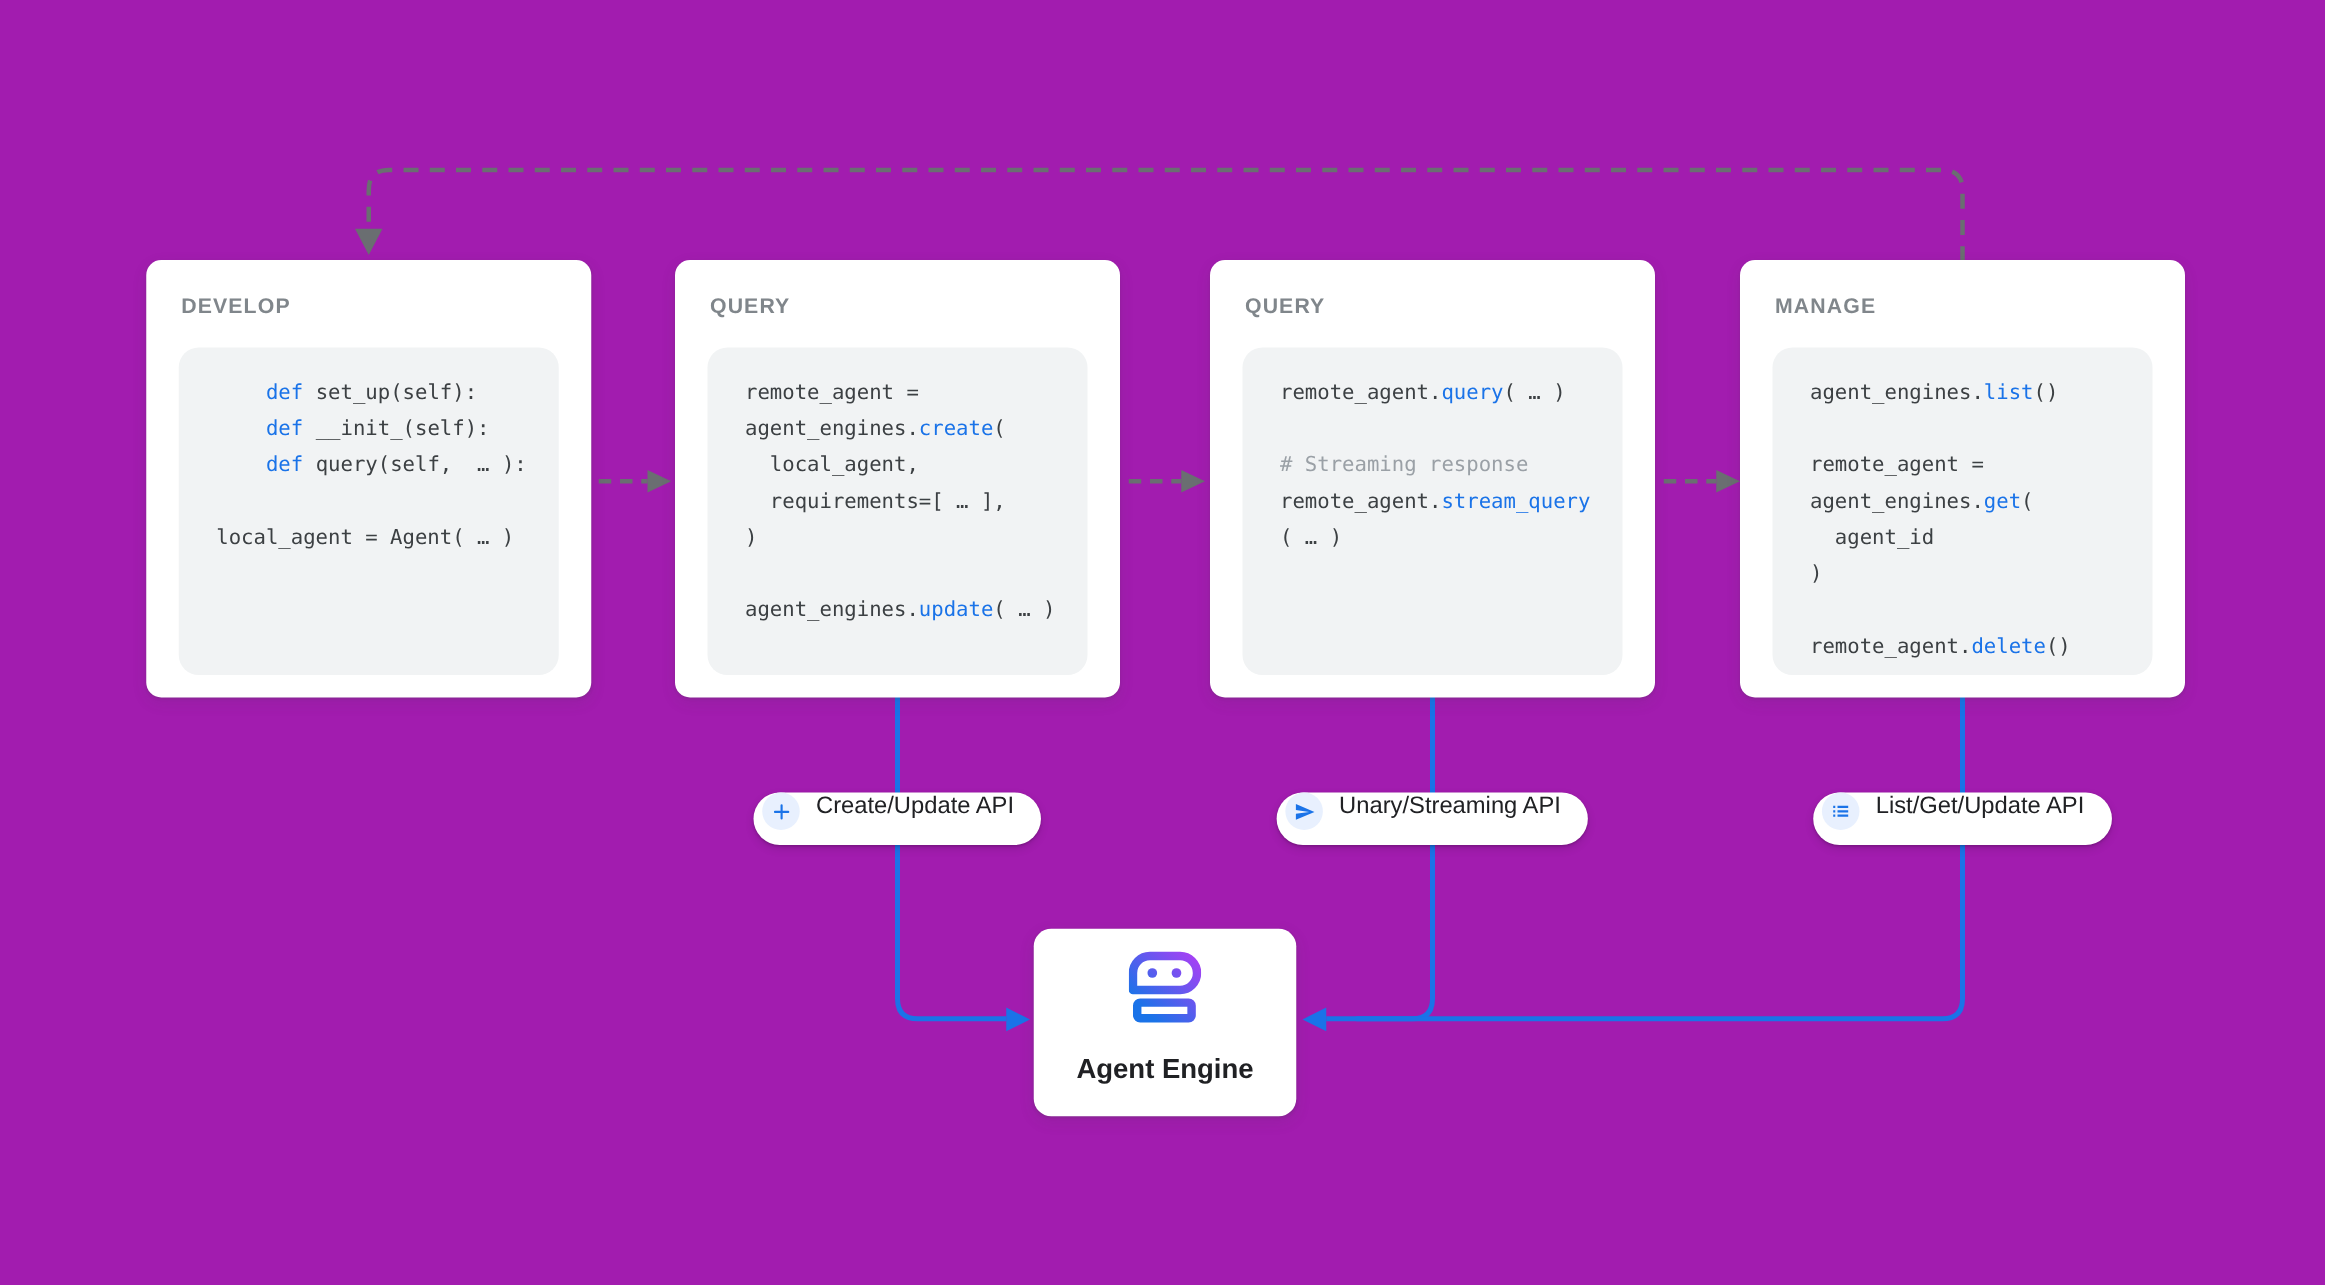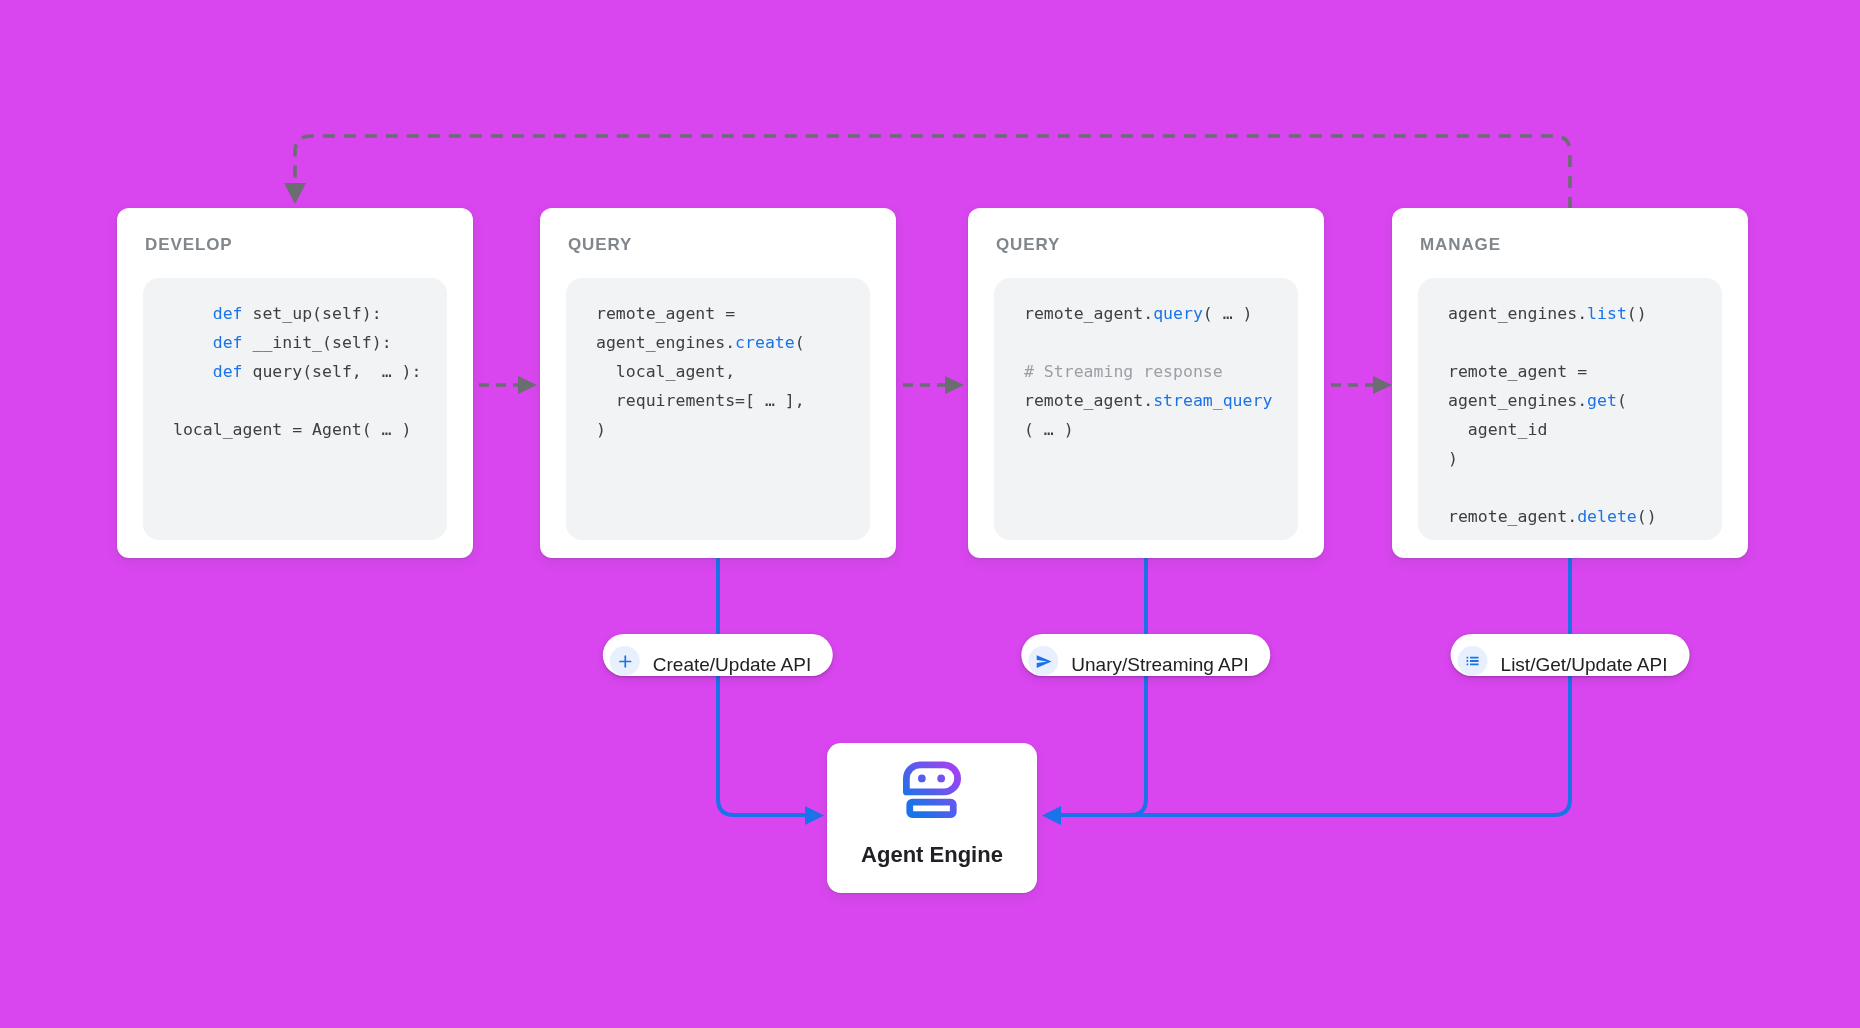--- a/index.html
+++ b/index.html
@@ -1,18 +1,18 @@
 <!DOCTYPE html>
 <html><head>
 <meta charset="utf-8">
 <style>
   html,body { margin:0; padding:0; background:#F1F0EC; }
   .canvas {
     position:relative; width:1860px; height:1028px; overflow:hidden;
-    background:#d946ef;
+    background:#a21caf;
     font-family:"Liberation Sans", sans-serif;
   }
   svg.connectors { position:absolute; left:0; top:0; z-index:1; }
   .dash   { stroke:#6A6E71; stroke-width:3.6; fill:none; stroke-dasharray:12 9; }
   .dash2  { stroke:#6A6E71; stroke-width:3.6; fill:none; stroke-dasharray:10 7; }
   .grayfill { fill:#6A6E71; }
   .blue   { stroke:#1A73E8; stroke-width:4; fill:none; }
   .bluefill { fill:#1A73E8; }
 
   .card {
@@ -31,21 +31,21 @@
     font-family:"DejaVu Sans Mono", monospace;
     font-size:16.5px; color:#3C4043;
   }
   .code-line { white-space:pre; line-height:29px; height:29px; }
   .tok-k { color:#1A73E8; }
   .tok-c { color:#9AA0A6; }
   .tok-p { color:#3C4043; }
 
   .pill {
     position:absolute; top:634px; height:42px; transform:translateX(-50%);
-    display:flex; align-items:flex-end; gap:13px;
+    display:flex; align-items:flex-start; gap:13px;
     background:#FFFFFF; border-radius:22px; padding:0 22px 0 7px;
     box-shadow:0 1px 2px rgba(0,0,0,.20), 0 3px 8px rgba(0,0,0,.12);
     z-index:3; font-size:19px; font-weight:500; color:#202124; white-space:nowrap;
   }
   .pill-icon {
     width:30px; height:30px; border-radius:50%; background:#E8F0FE;
     display:flex; align-items:center; justify-content:center; flex:0 0 auto;
   }
 
   .engine {
@@ -94,20 +94,21 @@
 
   <div class="card" style="left:540px">
     <div class="card-title">QUERY</div>
     <div class="code-block">
         <div class="code-line"><span class="tok-p">remote_agent =</span></div>
         <div class="code-line"><span class="tok-p">agent_engines.</span><span class="tok-k">create</span><span class="tok-p">(</span></div>
         <div class="code-line"><span class="tok-p">  local_agent,</span></div>
         <div class="code-line"><span class="tok-p">  requirements=[ … ],</span></div>
         <div class="code-line"><span class="tok-p">)</span></div>
         <div class="code-line">&nbsp;</div>
+        <div class="code-line"><span class="tok-p">agent_engines.</span><span class="tok-k">update</span><span class="tok-p">( … )</span></div>
       </div>
   </div>
 
   <div class="card" style="left:968px">
     <div class="card-title">QUERY</div>
     <div class="code-block">
         <div class="code-line"><span class="tok-p">remote_agent.</span><span class="tok-k">query</span><span class="tok-p">( … )</span></div>
         <div class="code-line">&nbsp;</div>
         <div class="code-line"><span class="tok-c"># Streaming response</span></div>
         <div class="code-line"><span class="tok-p">remote_agent.</span><span class="tok-k">stream_query</span></div>

